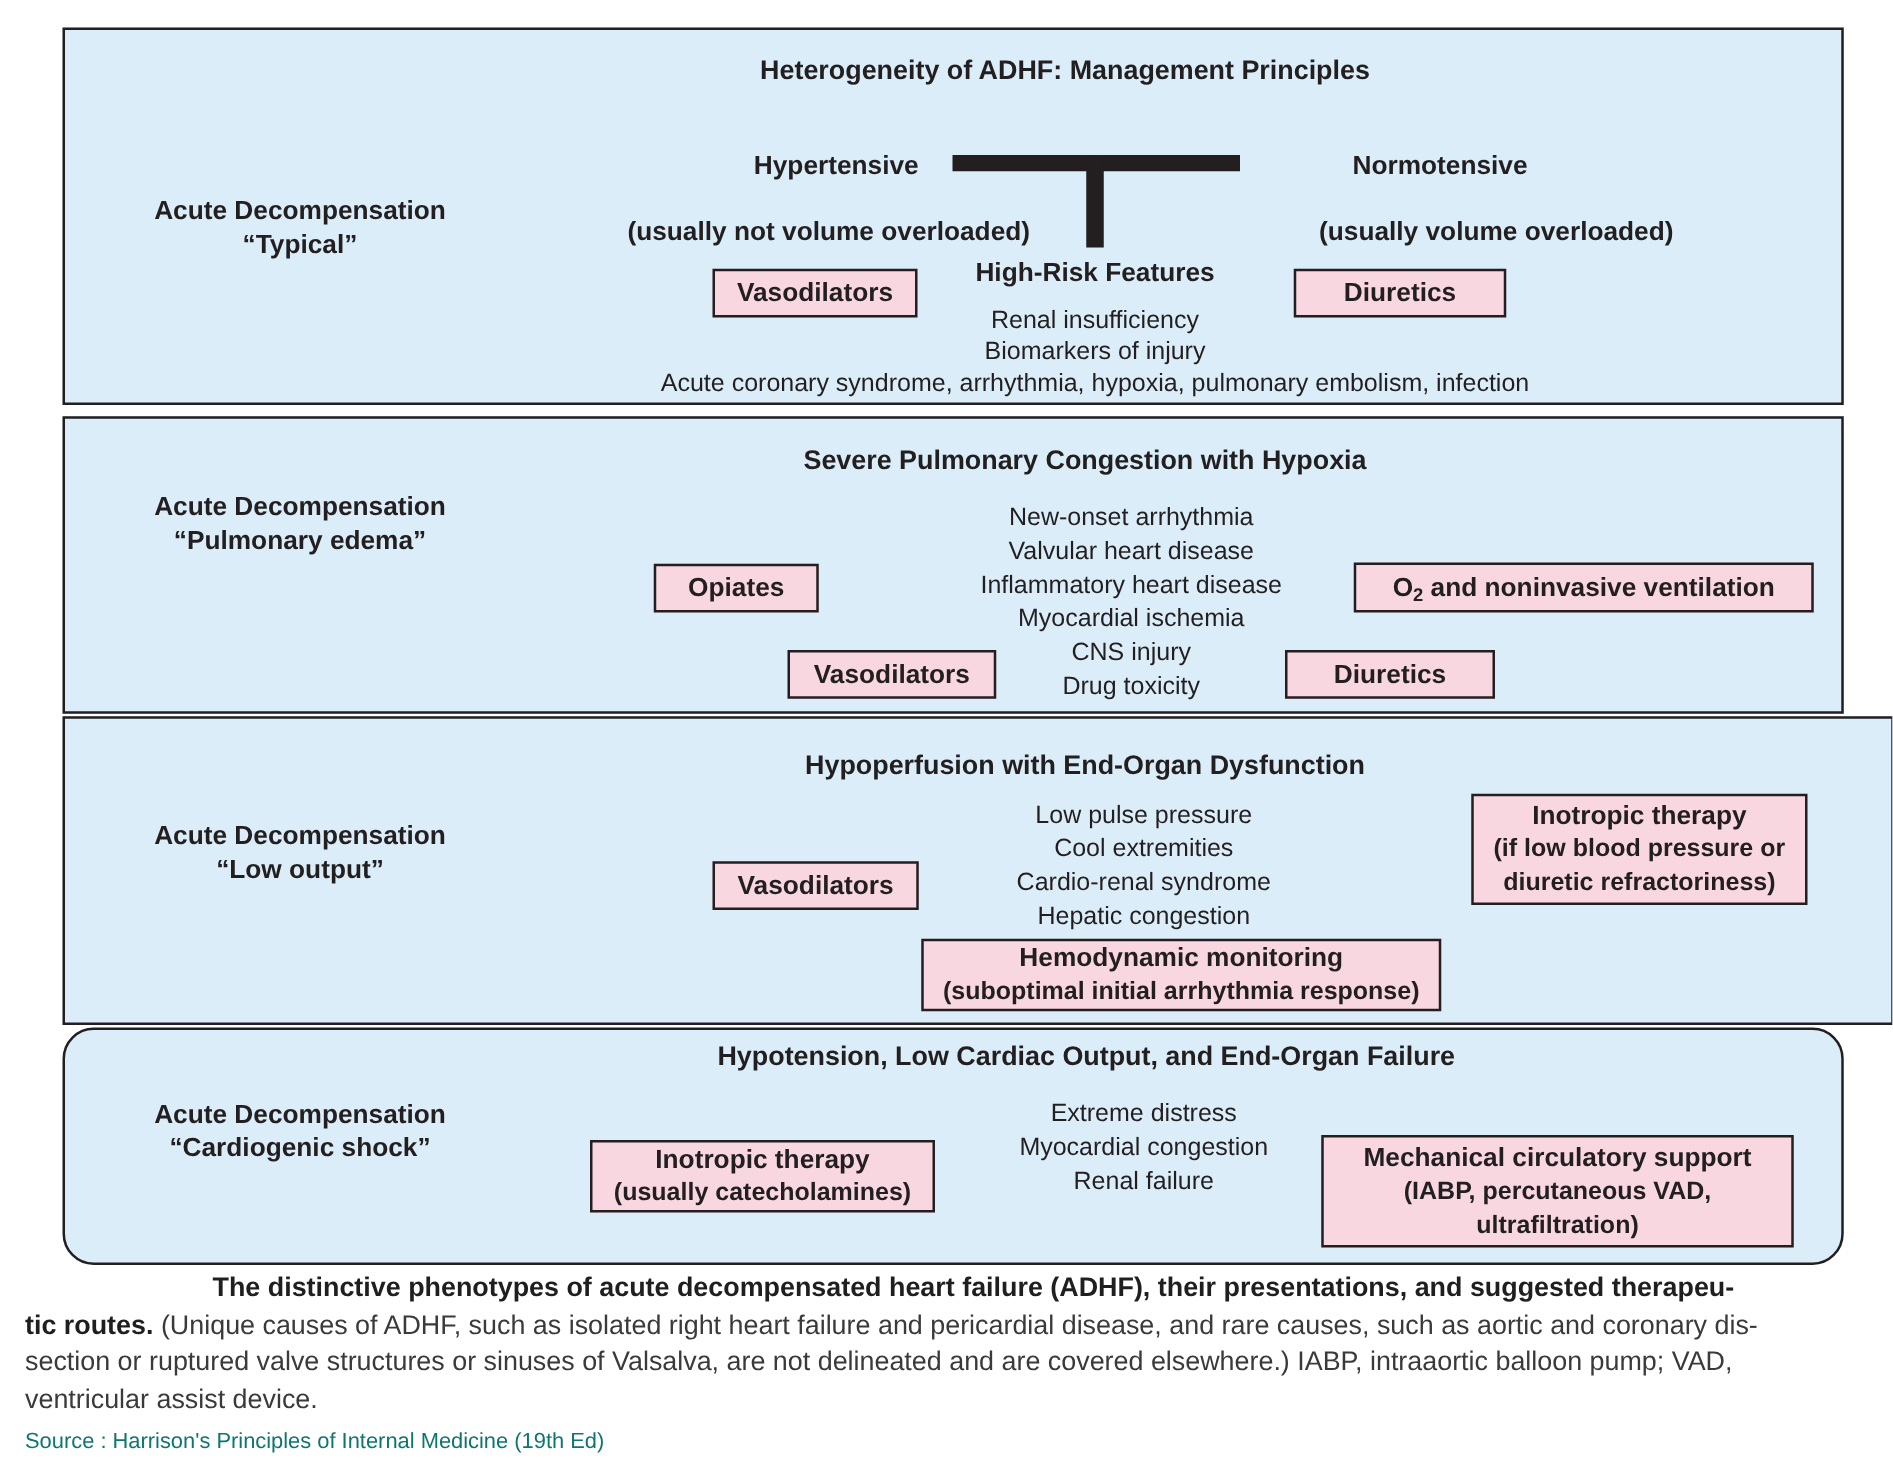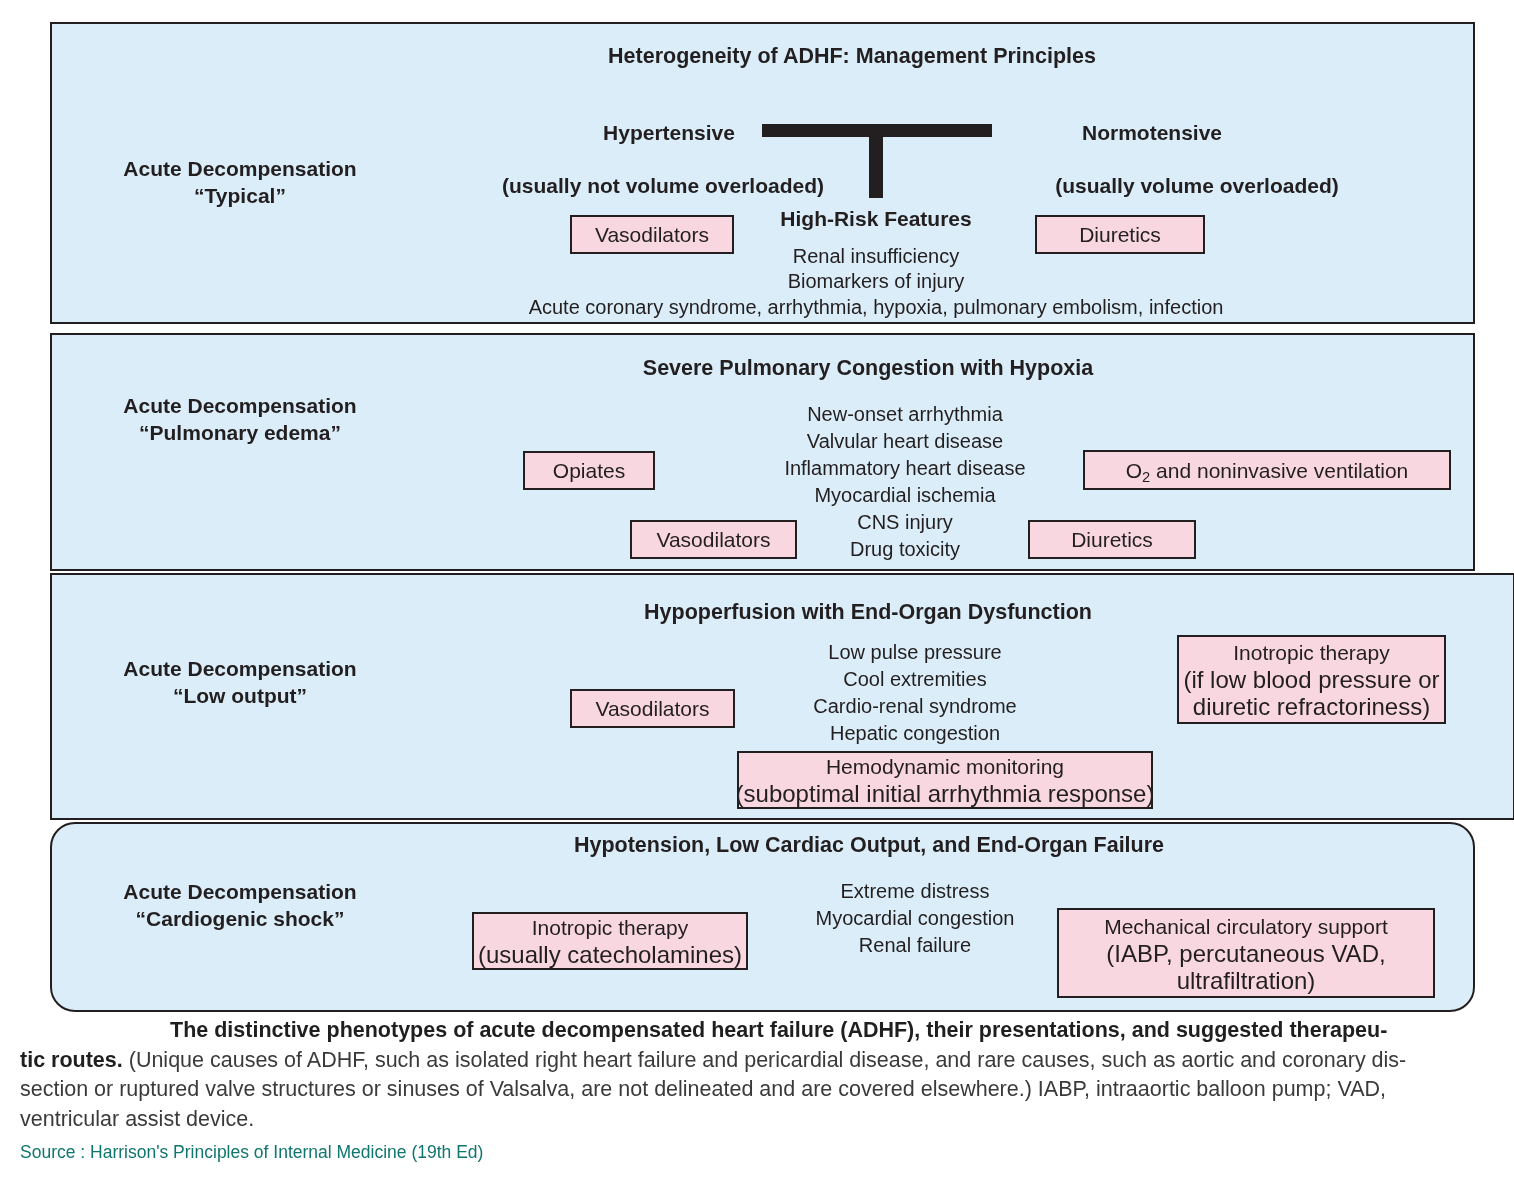--- a/index.html
+++ b/index.html
@@ -15,22 +15,22 @@
   .ctr{transform:translateX(-50%);text-align:center;white-space:nowrap;}
   .fig{font-size:20px;line-height:27px;}
   .figb{font-size:21px;font-weight:bold;line-height:27px;}
   .side-label{font-size:21px;font-weight:bold;line-height:27px;}
   .pbox{
     position:absolute;background:var(--box-bg,#f8d7e1);
     border:2px solid var(--line,#231f20);
     display:flex;flex-direction:column;align-items:center;justify-content:center;
     text-align:center;box-sizing:border-box;
   }
-  .pbox .t{font-size:21px;font-weight:normal;line-height:27px;white-space:nowrap;}
-  .pbox .s{font-size:24px;line-height:27px;white-space:nowrap;}
+  .pbox .t{font-size:21px;font-weight:bold;line-height:27px;white-space:nowrap;}
+  .pbox .s{font-size:20px;line-height:27px;white-space:nowrap;font-weight:bold;}
   .connector{position:absolute;background:var(--line,#231f20);}
   sub.o2{font-size:70%;vertical-align:-0.25em;line-height:0;}
   .caption{
     position:absolute;left:20px;top:1016px;width:1484px;
     font-size:21.5px;line-height:29.5px;color:#3a3a3a;
   }
   .caption .cb{font-weight:bold;color:#1f1f1f;}
   .cap-line1{text-indent:150px;}
   .source{
     position:absolute;left:20px;top:1142px;

